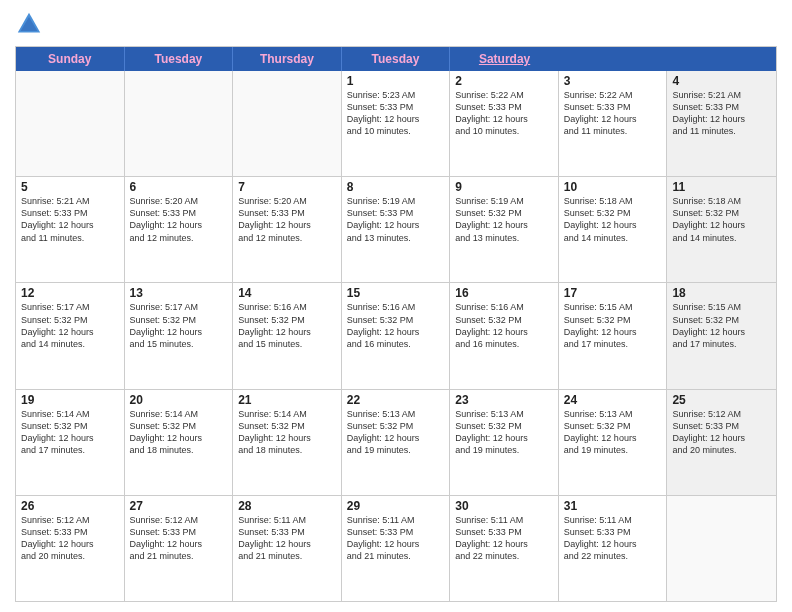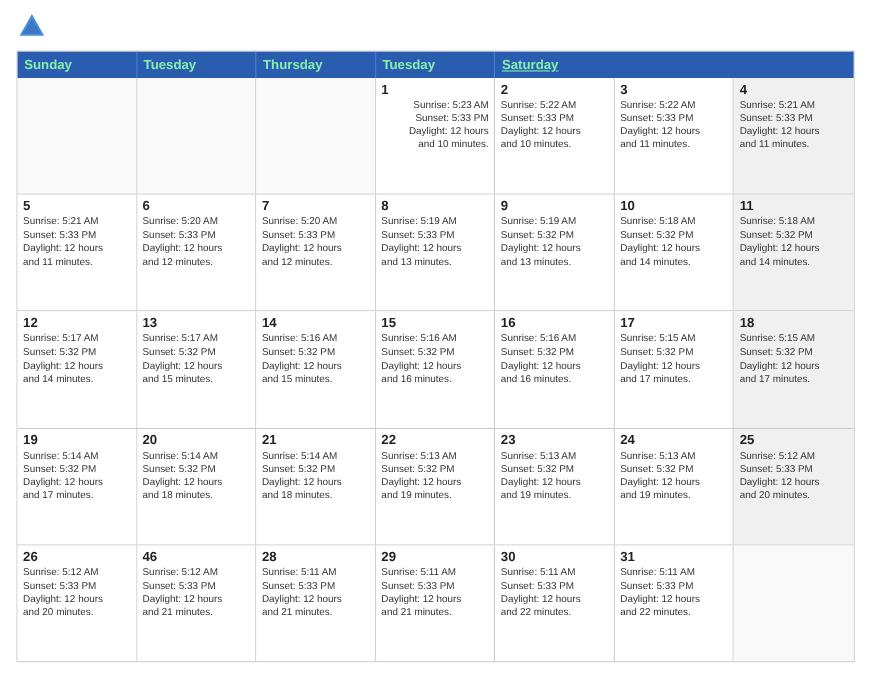--- a/index.html
+++ b/index.html
@@ -60,25 +60,25 @@
       display: flex;
       flex-direction: column;
       border: 1px solid #ccc;
     }
     .day-headers {
       display: grid;
       grid-template-columns: repeat(7, 1fr);
       background: #2a5db0;
     }
     .day-header {
-      color: #86efac;
+      color: #f9a8d4;
       font-size: 12px;
       font-weight: bold;
       padding: 5px 6px;
-      text-align: left;
+      text-align: center;
       border-right: 1px solid #4a7dd0;
     }
     .day-header:last-child { border-right: none; text-decoration: underline; }
     .weeks {
       flex: 1;
       display: flex;
       flex-direction: column;
     }
     .week-row {
       flex: 1;
@@ -140,21 +140,21 @@
         <div class="day-header">Tuesday</div>
         <div class="day-header">Saturday</div>
       </div>
     <div class="weeks">
     <div class="week-row">
           <div class="day-cell empty"></div>
           <div class="day-cell empty"></div>
           <div class="day-cell empty"></div>
           <div class="day-cell">
             <span class="day-num">1</span>
-            <div class="day-info" style="white-space: pre-line; text-align: right;">Sunrise: 5:23 AM
+            <div class="day-info" style="white-space: pre-line;">Sunrise: 5:23 AM
 Sunset: 5:33 PM
 Daylight: 12 hours
 and 10 minutes.</div>
           </div>
           <div class="day-cell">
             <span class="day-num">2</span>
             <div class="day-info" style="white-space: pre-line;">Sunrise: 5:22 AM
 Sunset: 5:33 PM
 Daylight: 12 hours
 and 10 minutes.</div>
@@ -329,21 +329,21 @@
         </div>
         <div class="week-row">
           <div class="day-cell">
             <span class="day-num">26</span>
             <div class="day-info" style="white-space: pre-line;">Sunrise: 5:12 AM
 Sunset: 5:33 PM
 Daylight: 12 hours
 and 20 minutes.</div>
           </div>
           <div class="day-cell">
-            <span class="day-num">46</span>
+            <span class="day-num">27</span>
             <div class="day-info" style="white-space: pre-line;">Sunrise: 5:12 AM
 Sunset: 5:33 PM
 Daylight: 12 hours
 and 21 minutes.</div>
           </div>
           <div class="day-cell">
             <span class="day-num">28</span>
             <div class="day-info" style="white-space: pre-line;">Sunrise: 5:11 AM
 Sunset: 5:33 PM
 Daylight: 12 hours

